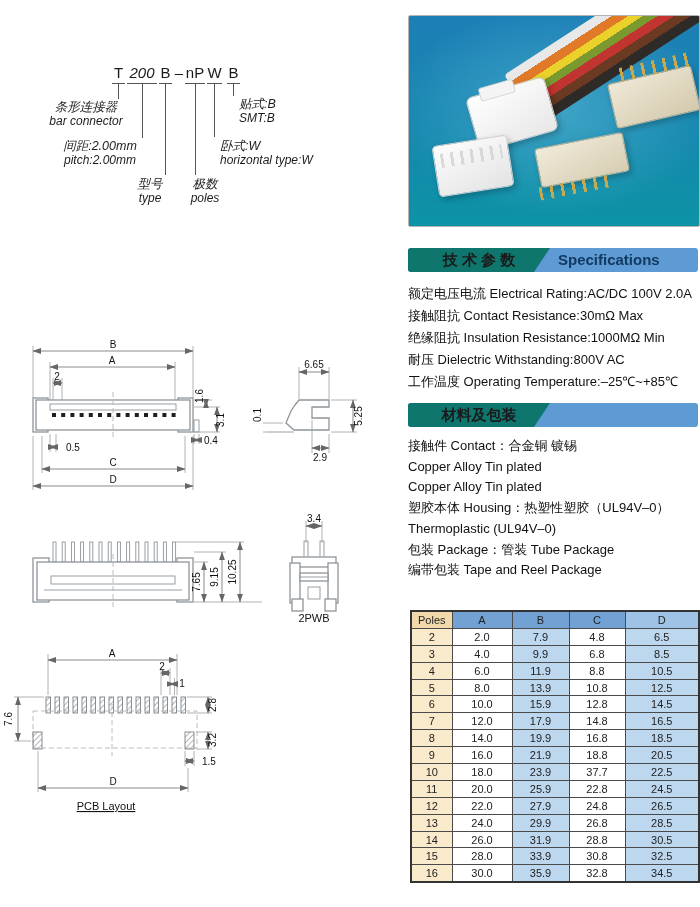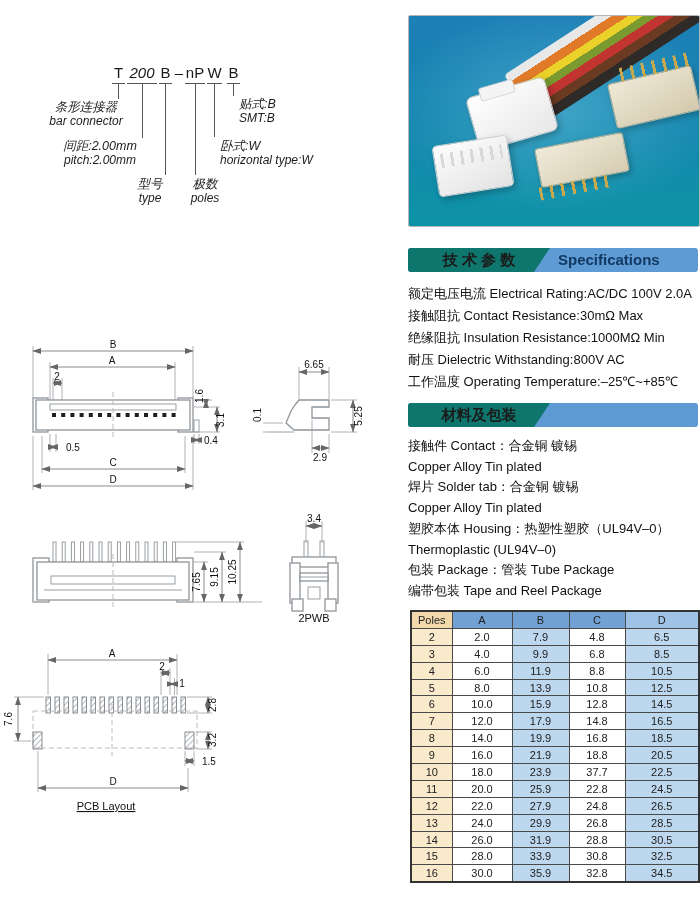--- a/index.html
+++ b/index.html
@@ -145,21 +145,20 @@
   <p>耐压 Dielectric Withstanding:800V AC</p>
   <p>工作温度 Operating Temperature:–25℃~+85℃</p>
 </div>
 
 <div class="abs sec" style="top:403px;">
   <div class="zh">材料及包装</div>
 </div>
 <div class="abs textblock mat-lines">
   <p>接触件 Contact：合金铜 镀锡</p>
   <p>Copper Alloy Tin plated</p>
-  <p>焊片 Solder tab：合金铜 镀锡</p>
   <p>Copper Alloy Tin plated</p>
   <p>塑胶本体 Housing：热塑性塑胶（UL94V–0）</p>
   <p>Thermoplastic (UL94V–0)</p>
   <p>包装 Package：管装 Tube Package</p>
   <p>编带包装 Tape and Reel Package</p>
 </div>
 
 <table class="dims">
   <colgroup>
       <col style="width:41px">

